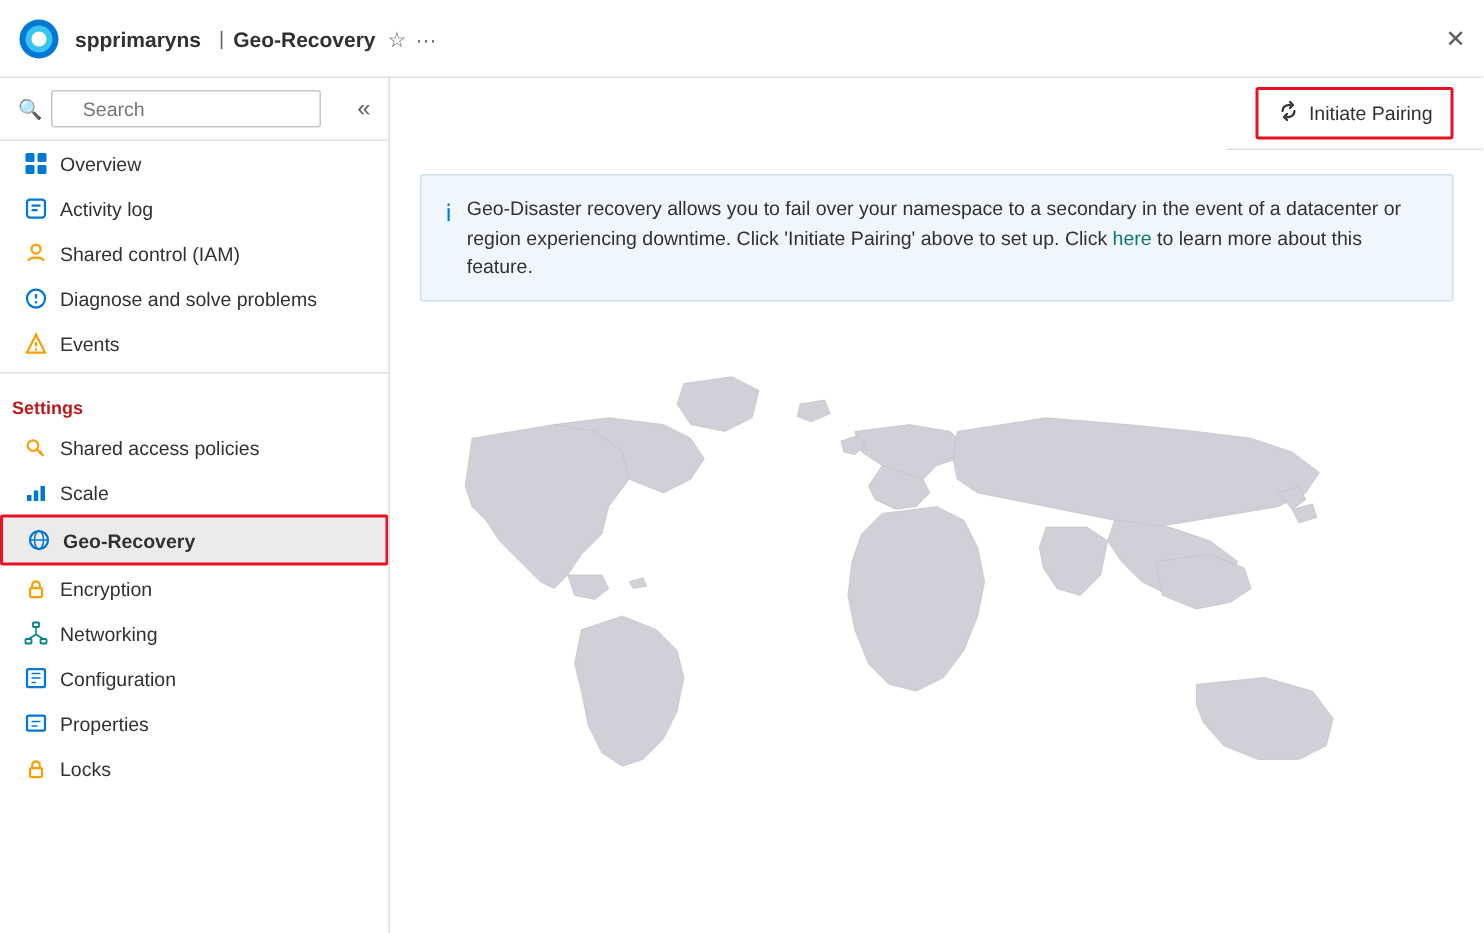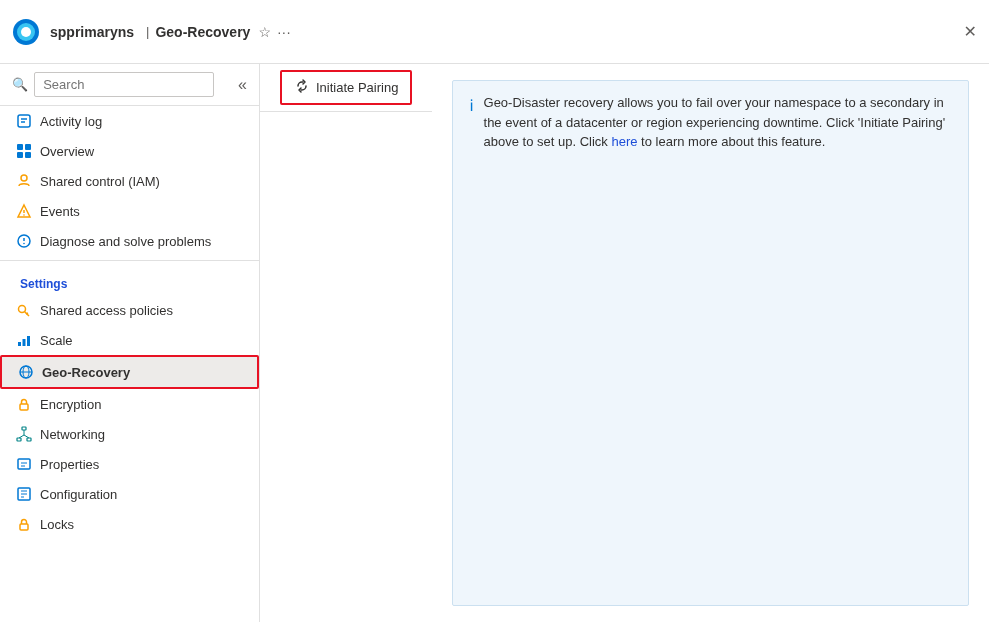--- a/index.html
+++ b/index.html
@@ -1,20 +1,20 @@
 <!DOCTYPE html>
 <html><head>
   <meta charset="utf-8">
   <style>
     * { box-sizing: border-box; margin: 0; padding: 0; }
     body { font-family: 'Segoe UI', Arial, sans-serif; font-size: 13px; background: #fff; width: 989px; height: 622px; overflow: hidden; display: flex; flex-direction: column; }
 
     
     .title-bar {
-      display: flex; align-items: center; padding: 0 12px; height: 64px;
+      display: flex; align-items: center; padding: 0 12px; height: 52px;
       border-bottom: 1px solid #e0e0e0; background: #fff; flex-shrink: 0;
     }
     .title-bar-logo { width: 28px; height: 28px; margin-right: 10px; }
     .title-bar-app { font-weight: 600; color: #323130; font-size: 14px; margin-right: 6px; }
     .title-bar-sep { color: #605e5c; margin: 0 6px; }
     .title-bar-resource { font-weight: 600; color: #323130; font-size: 14px; }
     .title-bar-star { color: #605e5c; margin-left: 8px; cursor: pointer; font-size: 14px; }
     .title-bar-dots { color: #605e5c; margin-left: 6px; cursor: pointer; font-size: 14px; }
     .title-bar-spacer { flex: 1; }
     .title-bar-close { font-size: 16px; color: #605e5c; cursor: pointer; }
@@ -25,63 +25,63 @@
     
     .sidebar {
       width: 260px; flex-shrink: 0; border-right: 1px solid #e0e0e0;
       display: flex; flex-direction: column; overflow-y: auto; background: #fff;
     }
     .sidebar-search {
       padding: 8px 12px; border-bottom: 1px solid #e0e0e0;
       display: flex; align-items: center; gap: 6px;
     }
     .sidebar-search input {
-      border: 1px solid #c8c6c4; border-radius: 2px; padding: 4px 8px;
+      border: 1px solid #c8c6c4; border-radius: 2px; padding: 4px 20px;
       width: 180px; font-size: 13px; outline: none; color: #323130;
     }
     .sidebar-collapse { color: #605e5c; cursor: pointer; font-size: 16px; margin-left: auto; }
 
     .sidebar-nav { flex: 1; overflow-y: auto; }
     .nav-item {
       display: flex; align-items: center; gap: 8px; padding: 7px 16px;
       cursor: pointer; color: #323130; font-size: 13px;
     }
     .nav-item.selected-outline {
       border: 2px solid #e81123; border-radius: 2px; background: #edebe9; font-weight: 600;
     }
     .nav-icon { width: 16px; height: 16px; display: inline-flex; align-items: center; justify-content: center; flex-shrink: 0; }
     .section-label {
-      padding: 12px 20px 4px; font-size: 12px; font-weight: 600; color: #1d4ed8;
+      padding: 12px 8px 4px; font-size: 12px; font-weight: 600; color: #b91c1c;
       text-transform: none;
     }
     .section-divider { border: none; border-top: 1px solid #e0e0e0; margin: 4px 0; }
 
     
-    .content-area { flex: 1; display: flex; flex-direction: row; overflow: hidden; }
+    .content-area { flex: 1; display: flex; flex-direction: column; overflow: hidden; align-items: flex-end; }
 
     
     .toolbar {
       display: flex; align-items: center; padding: 0 20px; height: 48px;
       border-bottom: 1px solid #e0e0e0; flex-shrink: 0;
     }
     .toolbar-btn {
       display: flex; align-items: center; gap: 6px; padding: 6px 12px;
       border: 2px solid #e81123; border-radius: 2px; cursor: pointer;
       font-size: 13px; color: #323130; background: #fff;
     }
 
     
     .info-banner {
       margin: 16px 20px; padding: 12px 16px;
       background: #eff6fc; border: 1px solid #cbe0f0;
       border-radius: 2px; display: flex; gap: 10px; align-items: flex-start;
     }
     .info-icon { color: #0078d4; font-size: 16px; flex-shrink: 0; margin-top: 1px; }
     .info-text { font-size: 13px; color: #323130; line-height: 1.5; }
-    .info-text a { color: #1d4ed8; cursor: pointer; }
+    .info-text a { color: #0f766e; cursor: pointer; }
 
     
     .map-container {
       flex: 1; position: relative; overflow: hidden;
       display: flex; align-items: center; justify-content: center;
     }
 
     
     .world-map { width: 100%; height: 100%; }
 
@@ -122,73 +122,73 @@
 
     <div class="sidebar-search">
       <span style="color:#605e5c; font-size:13px;">🔍</span>
       <input type="text" placeholder="Search" style="">
       <span class="sidebar-collapse">«</span>
     </div>
 
     <div class="sidebar-nav">
 
       <div class="nav-item">
-        <span class="nav-icon">
-          <svg width="16" height="16" viewBox="0 0 16 16">
-              <rect x="2" y="2" width="12" height="12" rx="2" fill="none" stroke="#0078d4" stroke-width="1.5"></rect>
-              <line x1="5" y1="6" x2="11" y2="6" stroke="#0078d4" stroke-width="1.5"></line>
-              <line x1="5" y1="9" x2="9" y2="9" stroke="#0078d4" stroke-width="1.5"></line>
-            </svg>
-        </span>
-        <span>Activity log</span>
-      </div>
-
-      <div class="nav-item">
         <span class="nav-icon icon-blue">
           <svg width="16" height="16" viewBox="0 0 16 16">
               <rect x="1" y="1" width="6" height="6" fill="#0078d4" rx="1"></rect>
               <rect x="9" y="1" width="6" height="6" fill="#0078d4" rx="1"></rect>
               <rect x="1" y="9" width="6" height="6" fill="#0078d4" rx="1"></rect>
               <rect x="9" y="9" width="6" height="6" fill="#0078d4" rx="1"></rect>
             </svg>
         </span>
         <span>Overview</span>
       </div>
 
       <div class="nav-item">
         <span class="nav-icon">
           <svg width="16" height="16" viewBox="0 0 16 16">
+              <rect x="2" y="2" width="12" height="12" rx="2" fill="none" stroke="#0078d4" stroke-width="1.5"></rect>
+              <line x1="5" y1="6" x2="11" y2="6" stroke="#0078d4" stroke-width="1.5"></line>
+              <line x1="5" y1="9" x2="9" y2="9" stroke="#0078d4" stroke-width="1.5"></line>
+            </svg>
+        </span>
+        <span>Activity log</span>
+      </div>
+
+      <div class="nav-item">
+        <span class="nav-icon">
+          <svg width="16" height="16" viewBox="0 0 16 16">
               <circle cx="8" cy="5" r="3" fill="none" stroke="#faa005" stroke-width="1.5"></circle>
               <path d="M3 13c0-3 10-3 10 0" fill="none" stroke="#faa005" stroke-width="1.5"></path>
             </svg>
         </span>
         <span>Shared control (IAM)</span>
       </div>
 
+
+      <div class="nav-item">
+        <span class="nav-icon">
+          <svg width="16" height="16" viewBox="0 0 16 16">
+              <circle cx="8" cy="8" r="6" fill="none" stroke="#0078d4" stroke-width="1.5"></circle>
+              <line x1="8" y1="5" x2="8" y2="8" stroke="#0078d4" stroke-width="1.5"></line>
+              <circle cx="8" cy="10.5" r="0.8" fill="#0078d4"></circle>
+            </svg>
+        </span>
+        <span>Diagnose and solve problems</span>
+      </div>
 
       <div class="nav-item">
         <span class="nav-icon icon-yellow">
           <svg width="16" height="16" viewBox="0 0 16 16">
               <polygon points="8,2 14,14 2,14" fill="none" stroke="#faa005" stroke-width="1.5"></polygon>
               <line x1="8" y1="7" x2="8" y2="10" stroke="#faa005" stroke-width="1.5"></line>
               <circle cx="8" cy="12" r="0.8" fill="#faa005"></circle>
             </svg>
         </span>
         <span>Events</span>
-      </div>
-
-      <div class="nav-item">
-        <span class="nav-icon">
-          <svg width="16" height="16" viewBox="0 0 16 16">
-              <circle cx="8" cy="8" r="6" fill="none" stroke="#0078d4" stroke-width="1.5"></circle>
-              <line x1="8" y1="5" x2="8" y2="8" stroke="#0078d4" stroke-width="1.5"></line>
-              <circle cx="8" cy="10.5" r="0.8" fill="#0078d4"></circle>
-            </svg>
-        </span>
-        <span>Diagnose and solve problems</span>
       </div>
 
       <hr class="section-divider">
       <div class="section-label">Settings</div>
 
       <div class="nav-item">
         <span class="nav-icon icon-yellow">
           <svg width="16" height="16" viewBox="0 0 16 16">
               <circle cx="6" cy="7" r="3.5" fill="none" stroke="#faa005" stroke-width="1.5"></circle>
               <line x1="8.5" y1="9.5" x2="13" y2="14" stroke="#faa005" stroke-width="1.5"></line>
@@ -241,41 +241,41 @@
               <line x1="8" y1="9" x2="13" y2="12" stroke="#038387" stroke-width="1"></line>
             </svg>
         </span>
         <span>Networking</span>
       </div>
 
 
       <div class="nav-item">
         <span class="nav-icon icon-blue">
           <svg width="16" height="16" viewBox="0 0 16 16">
-              <rect x="2" y="3" width="12" height="10" rx="1" fill="none" stroke="#0078d4" stroke-width="1.5"></rect>
-              <line x1="5" y1="7" x2="11" y2="7" stroke="#0078d4" stroke-width="1"></line>
-              <line x1="5" y1="10" x2="9" y2="10" stroke="#0078d4" stroke-width="1"></line>
-            </svg>
-        </span>
-        <span>Properties</span>
-      </div>
-
-      <div class="nav-item">
-        <span class="nav-icon icon-blue">
-          <svg width="16" height="16" viewBox="0 0 16 16">
               <rect x="2" y="2" width="12" height="12" rx="1" fill="none" stroke="#0078d4" stroke-width="1.5"></rect>
               <line x1="5" y1="5" x2="11" y2="5" stroke="#0078d4" stroke-width="1"></line>
               <line x1="5" y1="8" x2="11" y2="8" stroke="#0078d4" stroke-width="1"></line>
               <line x1="5" y1="11" x2="8" y2="11" stroke="#0078d4" stroke-width="1"></line>
             </svg>
         </span>
         <span>Configuration</span>
       </div>
 
       <div class="nav-item">
+        <span class="nav-icon icon-blue">
+          <svg width="16" height="16" viewBox="0 0 16 16">
+              <rect x="2" y="3" width="12" height="10" rx="1" fill="none" stroke="#0078d4" stroke-width="1.5"></rect>
+              <line x1="5" y1="7" x2="11" y2="7" stroke="#0078d4" stroke-width="1"></line>
+              <line x1="5" y1="10" x2="9" y2="10" stroke="#0078d4" stroke-width="1"></line>
+            </svg>
+        </span>
+        <span>Properties</span>
+      </div>
+
+      <div class="nav-item">
         <span class="nav-icon icon-yellow">
           <svg width="16" height="16" viewBox="0 0 16 16">
               <rect x="4" y="8" width="8" height="6" rx="1" fill="none" stroke="#faa005" stroke-width="1.5"></rect>
               <path d="M5.5 8V6a2.5 2.5 0 0 1 5 0v2" fill="none" stroke="#faa005" stroke-width="1.5"></path>
             </svg>
         </span>
         <span>Locks</span>
       </div>
     </div>
   </div>

